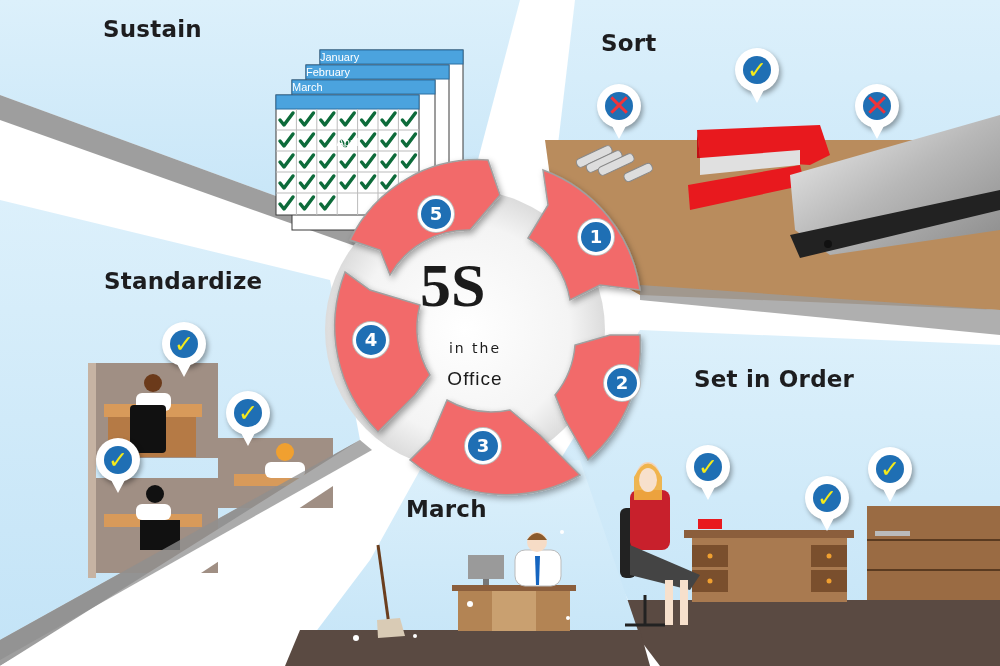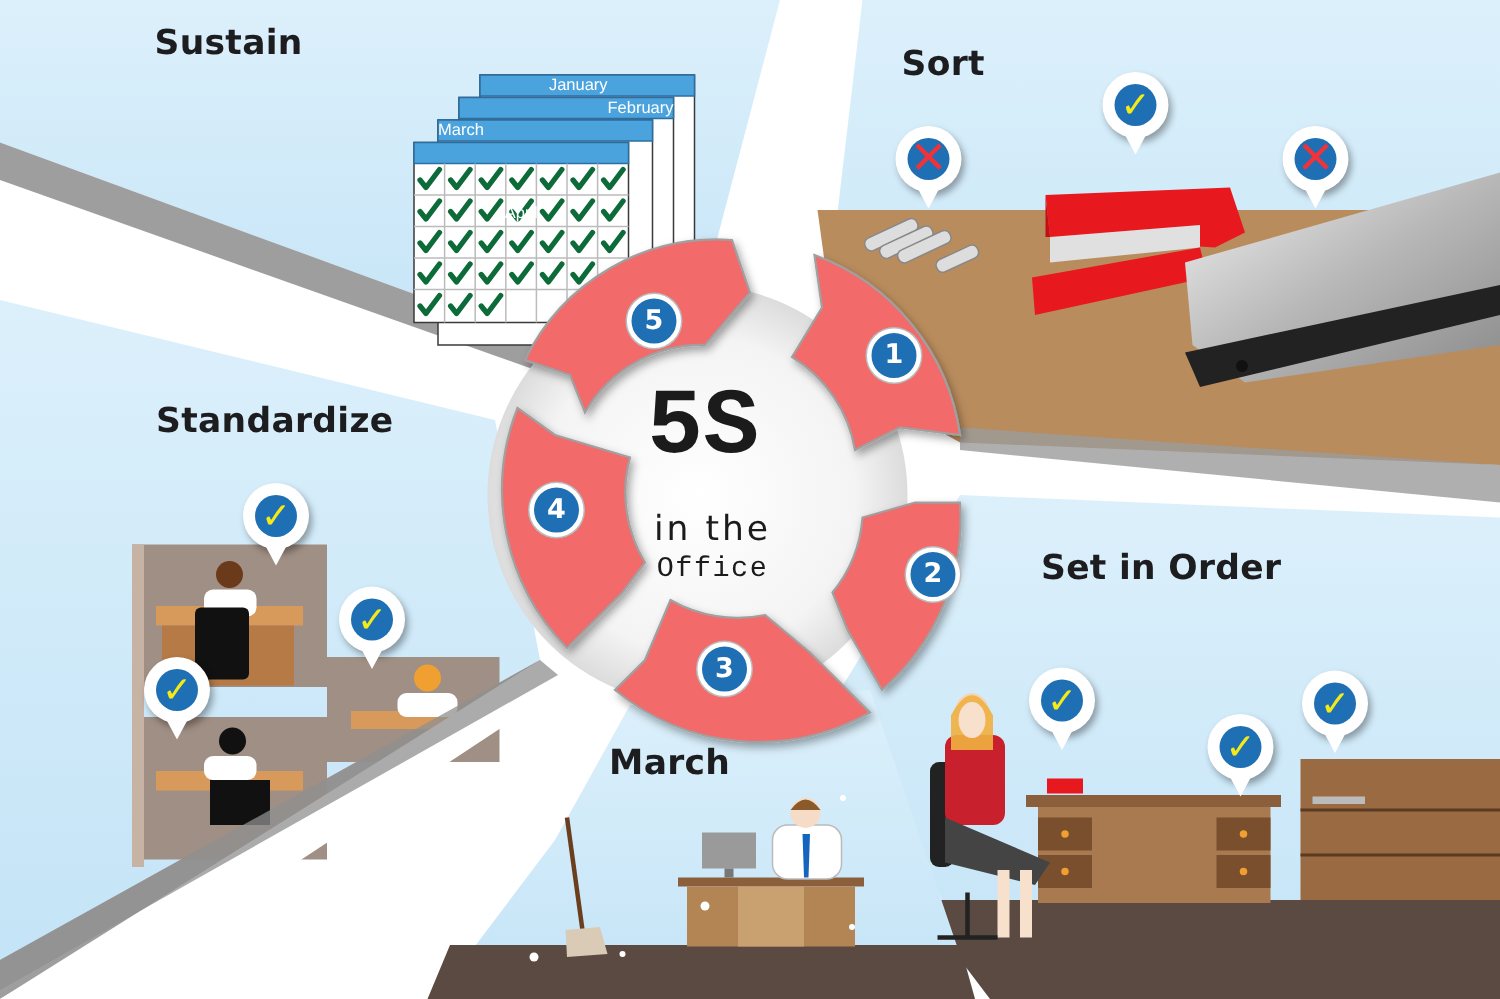--- a/index.html
+++ b/index.html
@@ -209,34 +209,34 @@
     <path d="M543,170 A150,150 0 0 1 640,290 L600,285 L570,300 A90,90 0 0 0 528,238 L548,205 Z" fill="#f26a6a" stroke="#a0a0a0" stroke-width="1.5"></path>
 
     <path d="M640,335 A150,150 0 0 1 588,460 L565,420 L555,395 A90,90 0 0 0 575,345 L610,335 Z" fill="#f26a6a" stroke="#a0a0a0" stroke-width="1.5"></path>
 
     <path d="M580,475 A150,150 0 0 1 410,460 L430,440 L447,400 A90,90 0 0 0 510,410 L540,435 Z" fill="#f26a6a" stroke="#a0a0a0" stroke-width="1.5"></path>
 
     <path d="M378,432 A150,150 0 0 1 345,272 L370,290 L420,305 A90,90 0 0 0 430,375 L415,395 Z" fill="#f26a6a" stroke="#a0a0a0" stroke-width="1.5"></path>
   </g>
 </svg>
 
-<div class="abs" style="left:320px;top:50px;width:131px;height:14px;text-align:center;font-size:11px;line-height:14px;color:#fff;">January</div>
-<div class="abs" style="left:306px;top:65px;width:143px;height:14px;text-align:right;font-size:11px;line-height:14px;color:#fff;">February</div>
+<div class="abs" style="left:320px;top:50px;width:131px;height:14px;font-size:11px;line-height:14px;color:#fff;">January</div>
+<div class="abs" style="left:306px;top:65px;width:143px;height:14px;text-align:left;font-size:11px;line-height:14px;color:#fff;">February</div>
 <div class="abs" style="left:292px;top:80px;width:143px;height:14px;font-size:11px;line-height:14px;color:#fff;">March</div>
 <div class="abs" style="left:276px;top:95px;width:143px;height:14px;text-align:center;font-size:11px;line-height:14px;color:#fff;margin-top:40px;">April</div>
 
 <div class="label" style="left:103px;top:16px;">Sustain</div>
 <div class="label" style="left:601px;top:30px;">Sort</div>
 <div class="label" style="left:104px;top:268px;text-align:right;">Standardize</div>
 <div class="label" style="left:694px;top:366px;">Set in Order</div>
 <div class="label" style="left:406px;top:496px;">March</div>
 
-<div class="abs" style="left:396px;top:250px;width:110px;text-align:right;font-family:Liberation Mono, monospace;font-weight:bold;font-size:62px;color:#1b1b1b;line-height:70px;">5S</div>
-<div class="abs" style="left:420px;top:340px;width:110px;text-align:center;font-family:'DejaVu Sans',sans-serif;font-size:23px;letter-spacing:2px;color:#1b1b1b;">in the</div>
-<div class="abs" style="left:420px;top:368px;width:110px;text-align:center;font-family:Liberation Mono, monospace;font-size:19px;letter-spacing:1px;color:#1b1b1b;">Office</div>
+<div class="abs" style="left:420px;top:250px;width:110px;text-align:left;font-family:Liberation Serif, serif;font-weight:bold;font-size:62px;color:#1b1b1b;line-height:70px;">5S</div>
+<div class="abs" style="left:420px;top:340px;width:110px;text-align:center;font-family:'DejaVu Sans',sans-serif;font-size:14px;letter-spacing:2px;color:#1b1b1b;">in the</div>
+<div class="abs" style="left:420px;top:368px;width:110px;text-align:center;font-family:Liberation Sans, sans-serif;font-size:19px;letter-spacing:1px;color:#1b1b1b;">Office</div>
 
 <style>
   .badge{position:absolute;width:30px;height:30px;border-radius:50%;background:#1f6fb4;border:3px solid #fff;box-shadow:0 0 0 1px #bbb;color:#fff;font-family:"DejaVu Sans",sans-serif;font-weight:bold;font-size:18px;line-height:30px;text-align:center;}
   .pin{position:absolute;width:44px;height:44px;border-radius:50%;background:#fff;box-shadow:2px 3px 5px rgba(0,0,0,0.35);}
   .pin::after{content:"";position:absolute;left:15px;bottom:-11px;border-left:7px solid transparent;border-right:7px solid transparent;border-top:13px solid #fff;}
   .pin .dot{position:absolute;left:8px;top:8px;width:28px;height:28px;border-radius:50%;background:#1f6fb4;color:#f4ea1a;font-size:24px;font-weight:bold;line-height:28px;text-align:center;font-family:"DejaVu Sans",sans-serif;}
   .pin .dot.x{color:#f0333a;font-size:30px;}
 </style>
 <div class="badge" style="left:578px;top:219px;">1</div>
 <div class="badge" style="left:604px;top:365px;">2</div>

